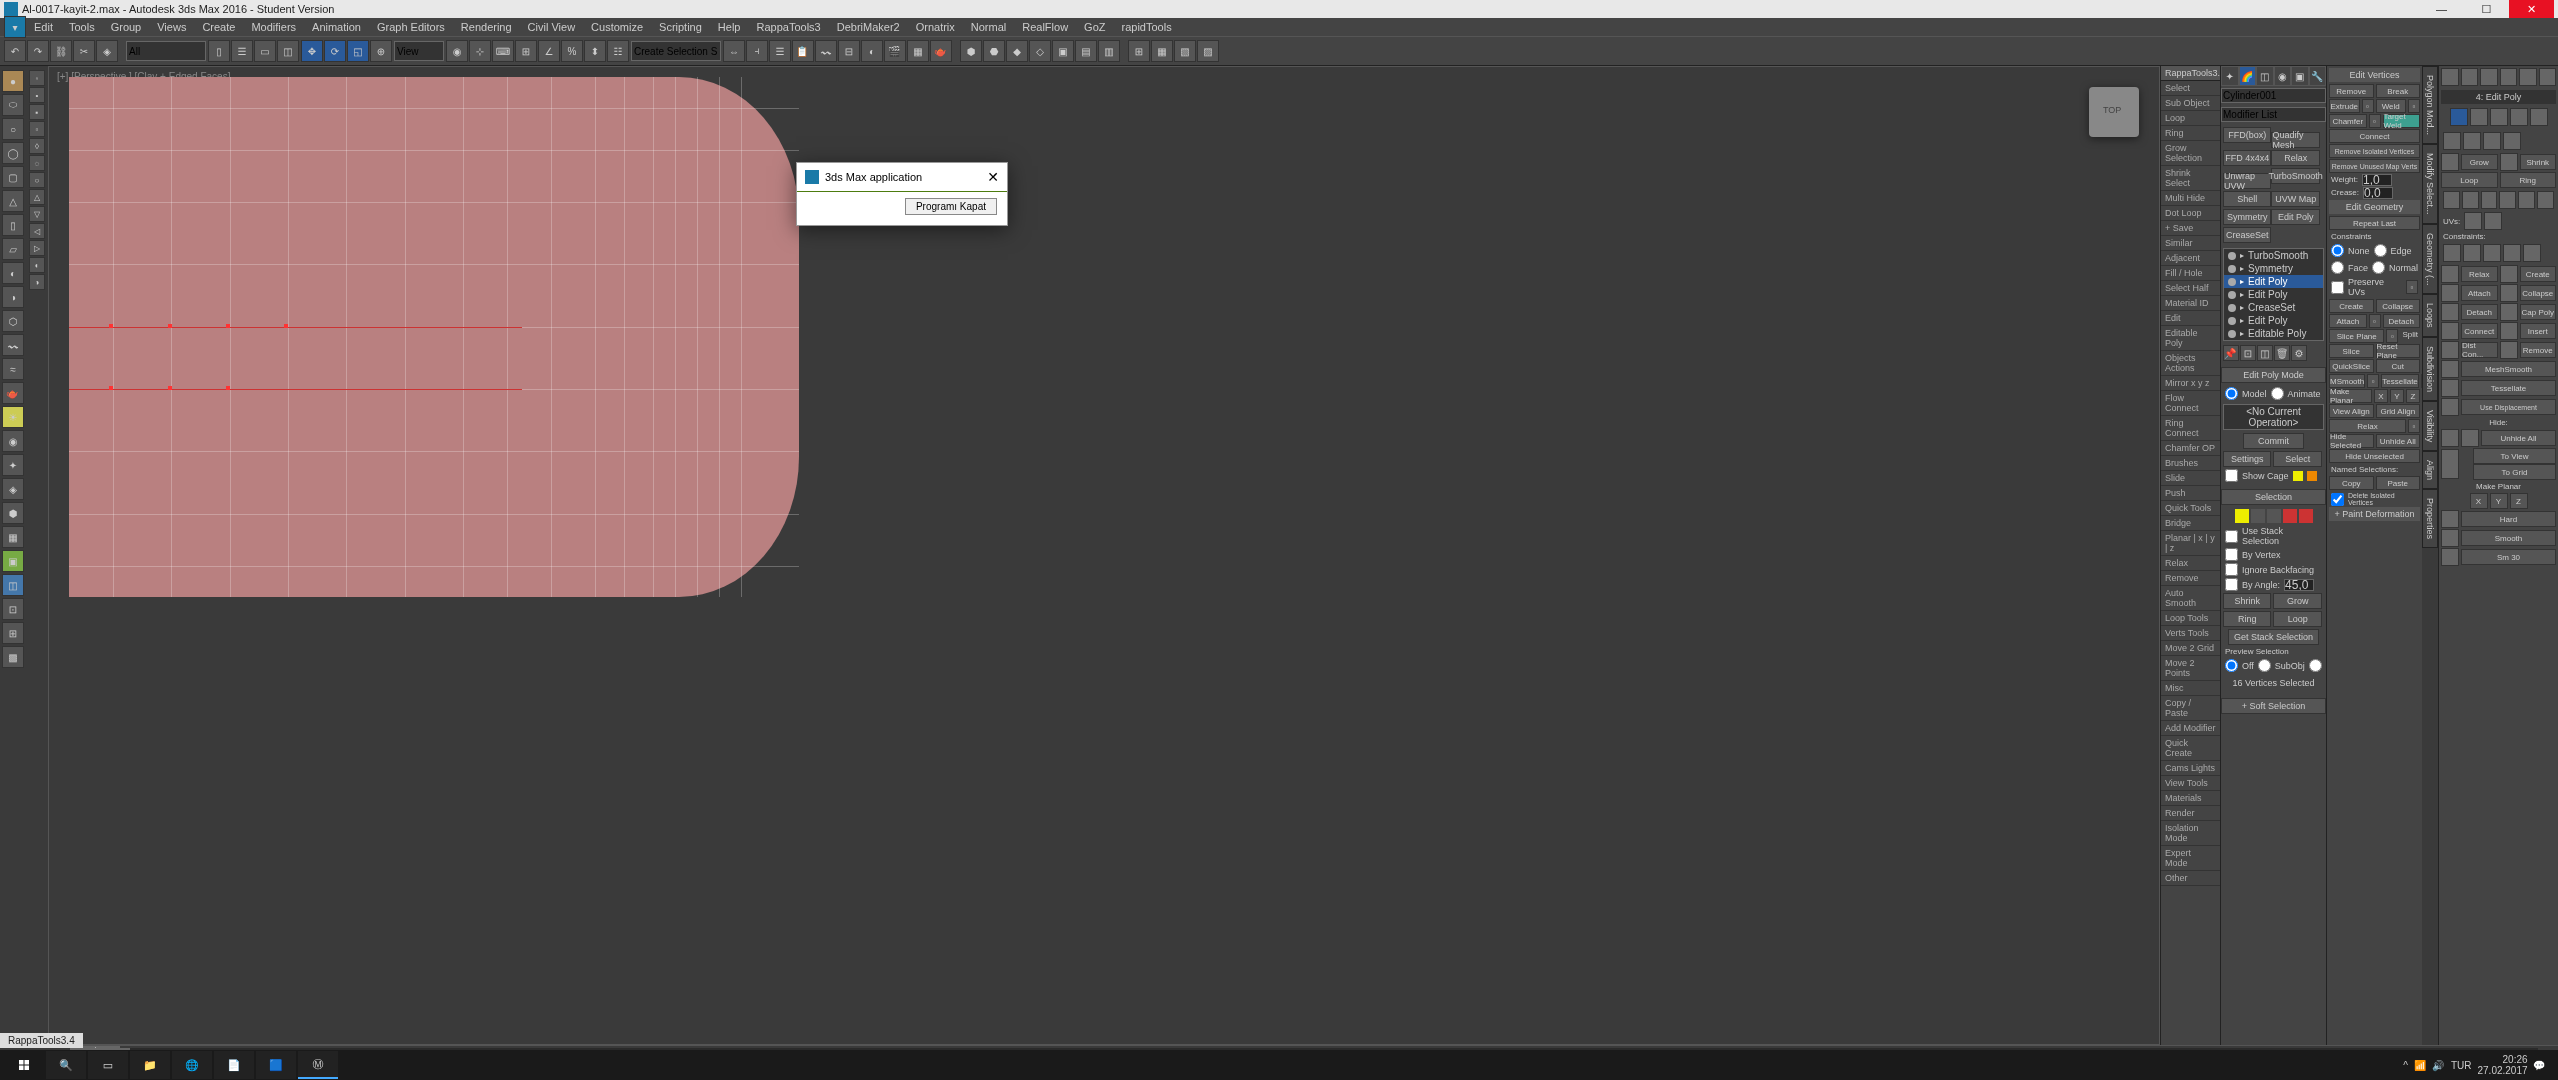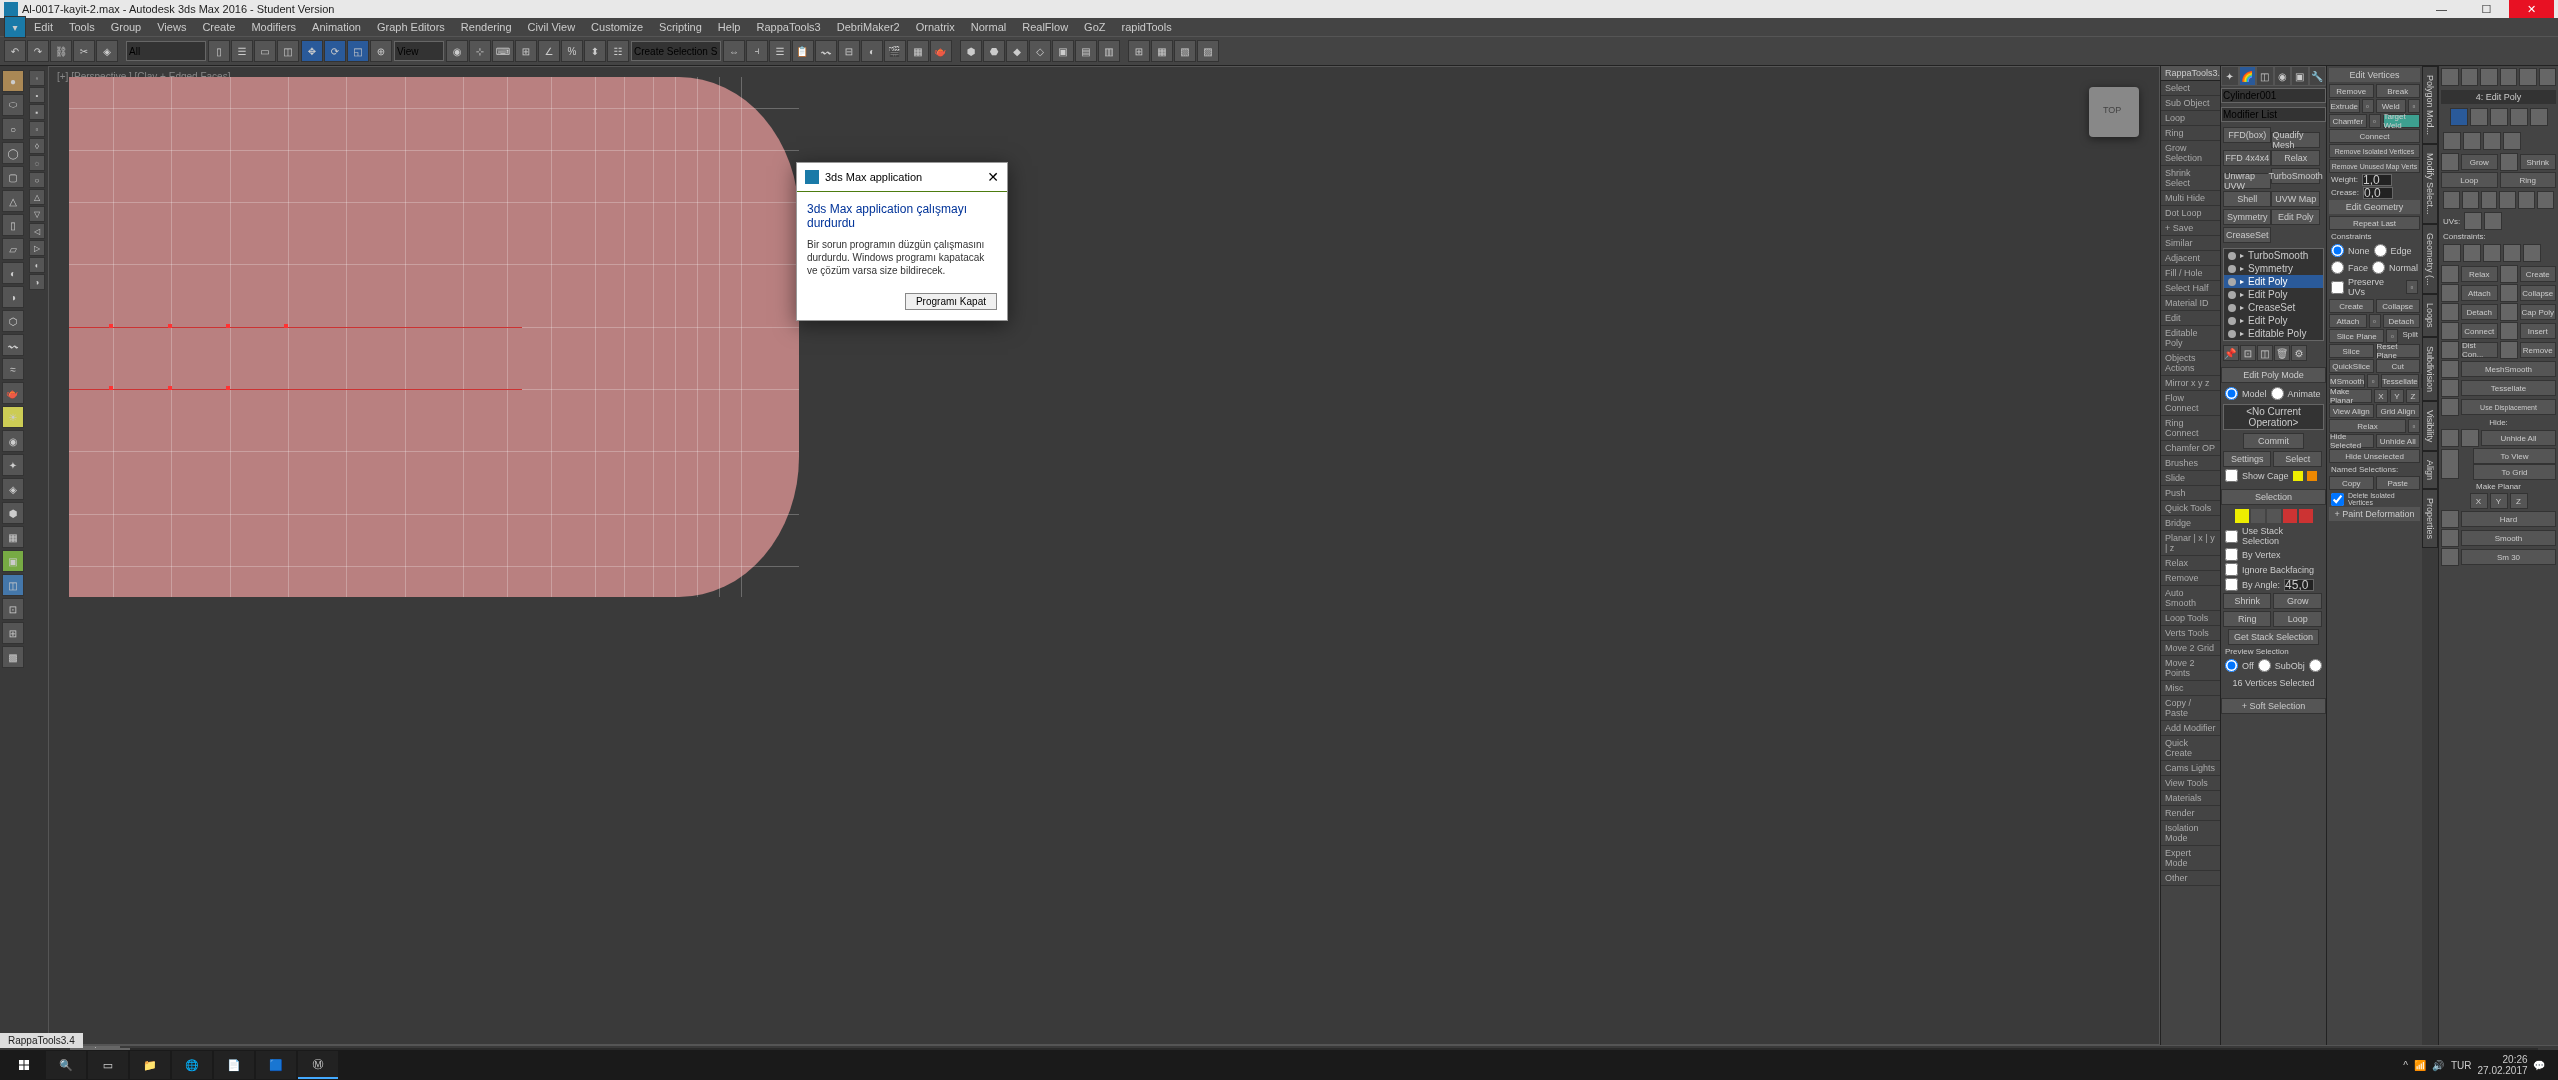--- a/index.html
+++ b/index.html
@@ -827,24 +827,20 @@
 </div>
 
 <div class="rappa-tag">RappaTools3.4</div>
 
 <div class="error-dialog">
   <div class="dlg-title">
     <span style="width:14px;height:14px;background:#1a7aa8;"></span>
     <span>3ds Max application</span>
     <span class="x">✕</span>
   </div>
-  <div class="dlg-body">
-    <div class="dlg-heading">3ds Max application çalışmayı durdurdu</div>
-    <div class="dlg-text">Bir sorun programın düzgün çalışmasını durdurdu. Windows programı kapatacak ve çözüm varsa size bildirecek.</div>
-  </div>
   <div class="dlg-footer">
     <button class="dlg-btn">Programı Kapat</button>
   </div>
 </div>
 
 <div class="taskbar">
   <div class="start">
       <svg class="icon-svg" viewBox="0 0 24 24">
         <rect x="2" y="2" width="9" height="9" fill="#fff"></rect>
         <rect x="13" y="2" width="9" height="9" fill="#fff"></rect>

